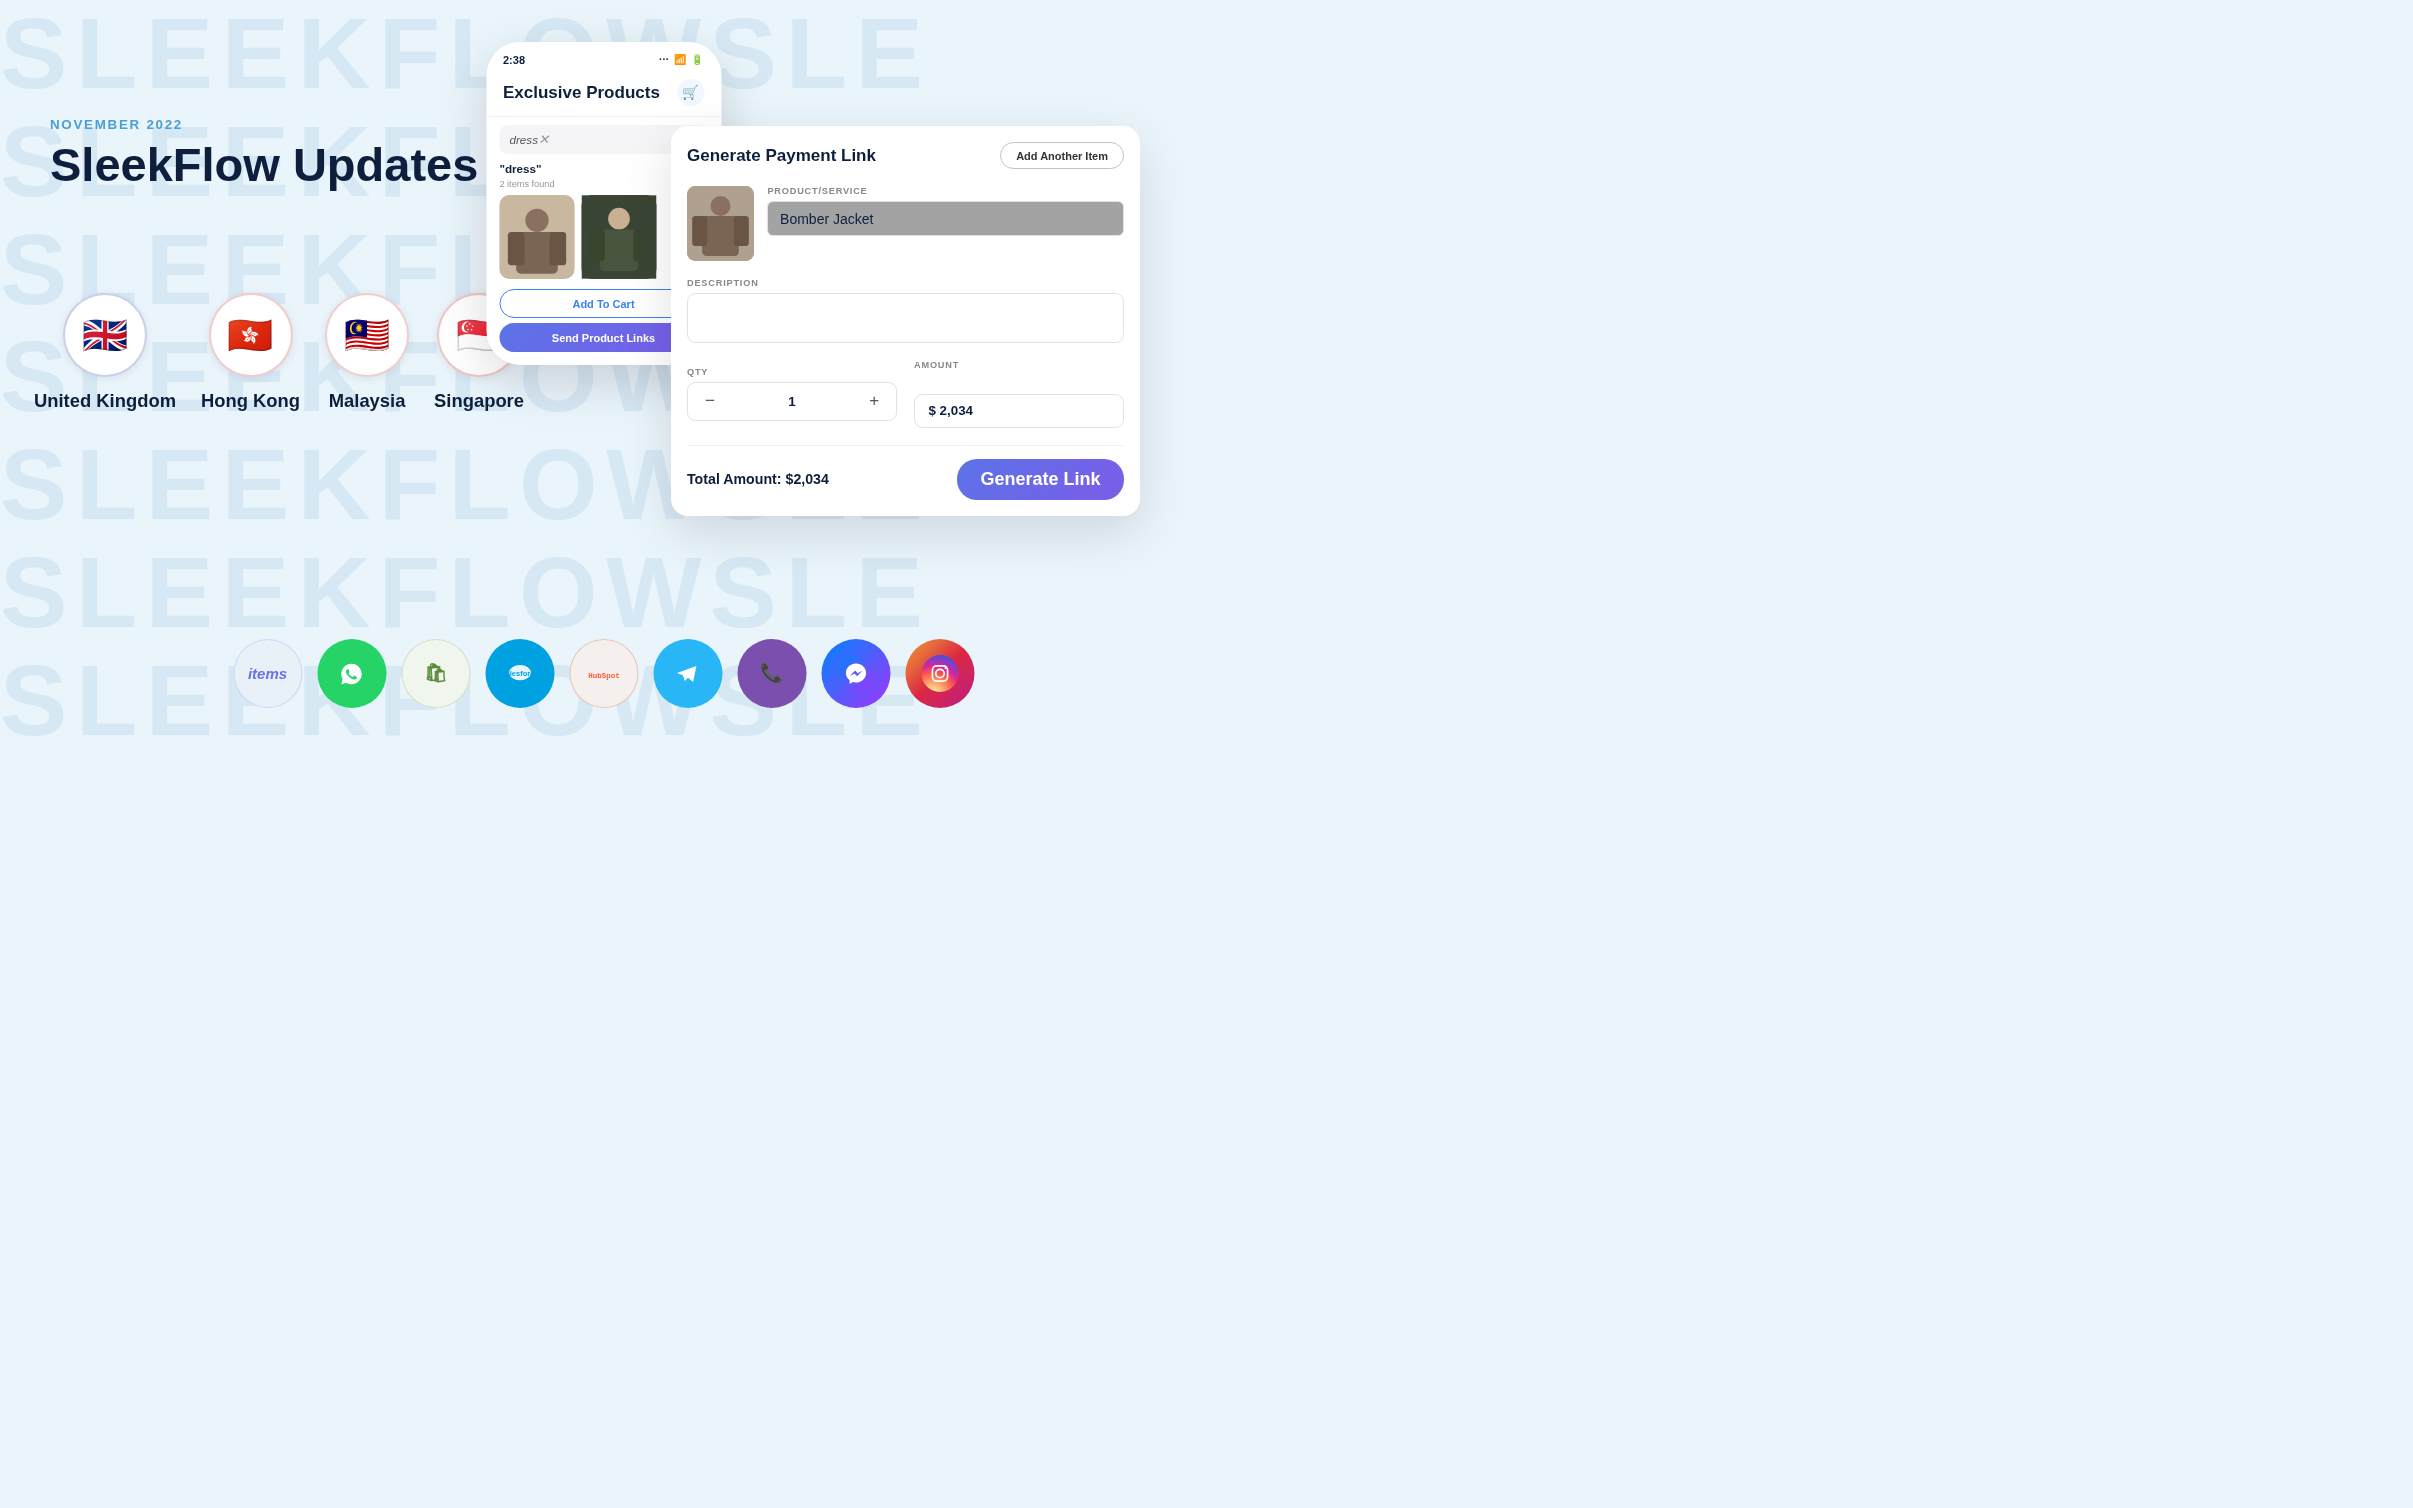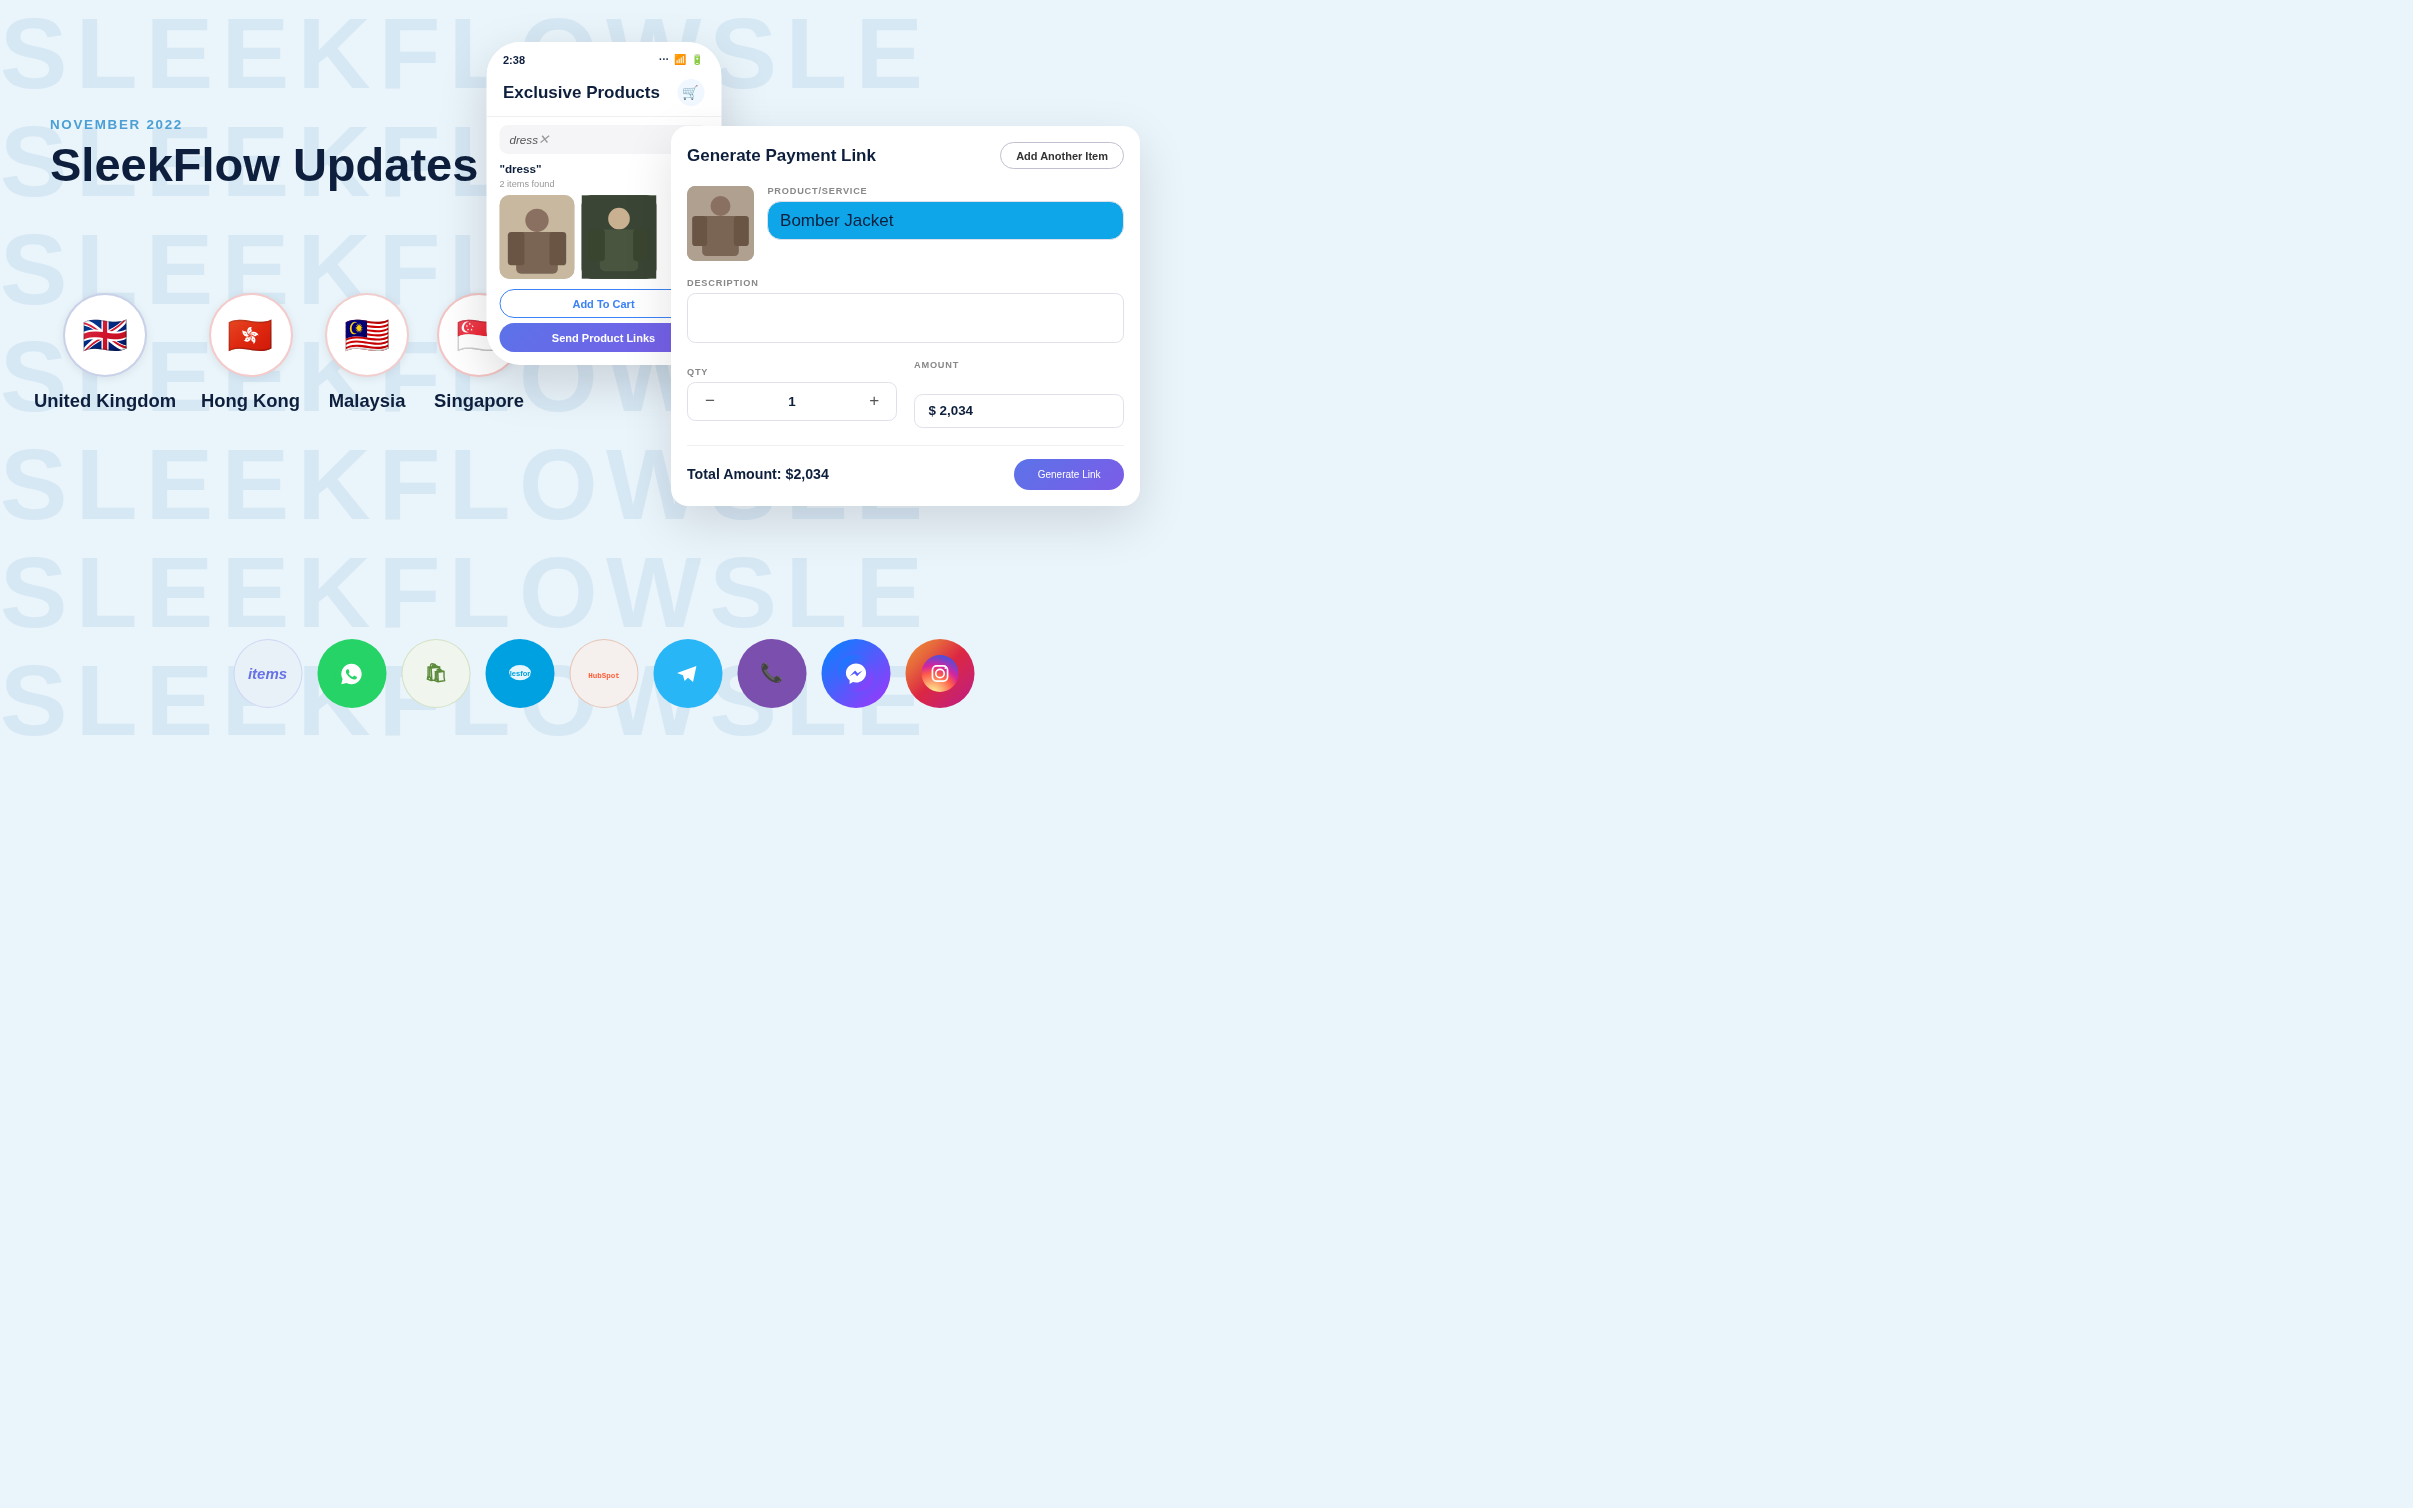--- a/index.html
+++ b/index.html
@@ -295,26 +295,26 @@
     .field-label {
       font-size: 9.2px;
       font-weight: 700;
       color: #888;
       letter-spacing: 0.8px;
       text-transform: uppercase;
       margin-bottom: 5px;
     }
     .field-input {
       border: 1.3px solid #e0e0ea;
-      border-radius: 14px;
+      border-radius: 6px;
       padding: 8.4px 11.7px;
-      font-size: 17px;
+      font-size: 14px;
       color: #0d1f3c;
       width: 100%;
-      background: #0ea5e9;
+      background: #a3a3a3;
     }
     .desc-input {
       border: 1.3px solid #e0e0ea;
       border-radius: 8.4px;
       padding: 8.4px 11.7px;
       font-size: 11.7px;
       color: #ccc;
       width: 100%;
       height: 50px;
       resize: none;
@@ -370,22 +370,22 @@
     }
     .total-amount {
       font-size: 14.2px;
       font-weight: 700;
       color: #0d1f3c;
     }
     .generate-btn {
       background: linear-gradient(135deg, #5b73e8, #7c5ce8);
       border-radius: 20px;
       padding: 10px 23.5px;
-      font-size: 10px;
-      font-weight: 400;
+      font-size: 18px;
+      font-weight: 700;
       color: white;
       cursor: pointer;
       border: none;
     }
 
     
     .desc-area {
       margin-top: 11.7px;
     }
   </style>

